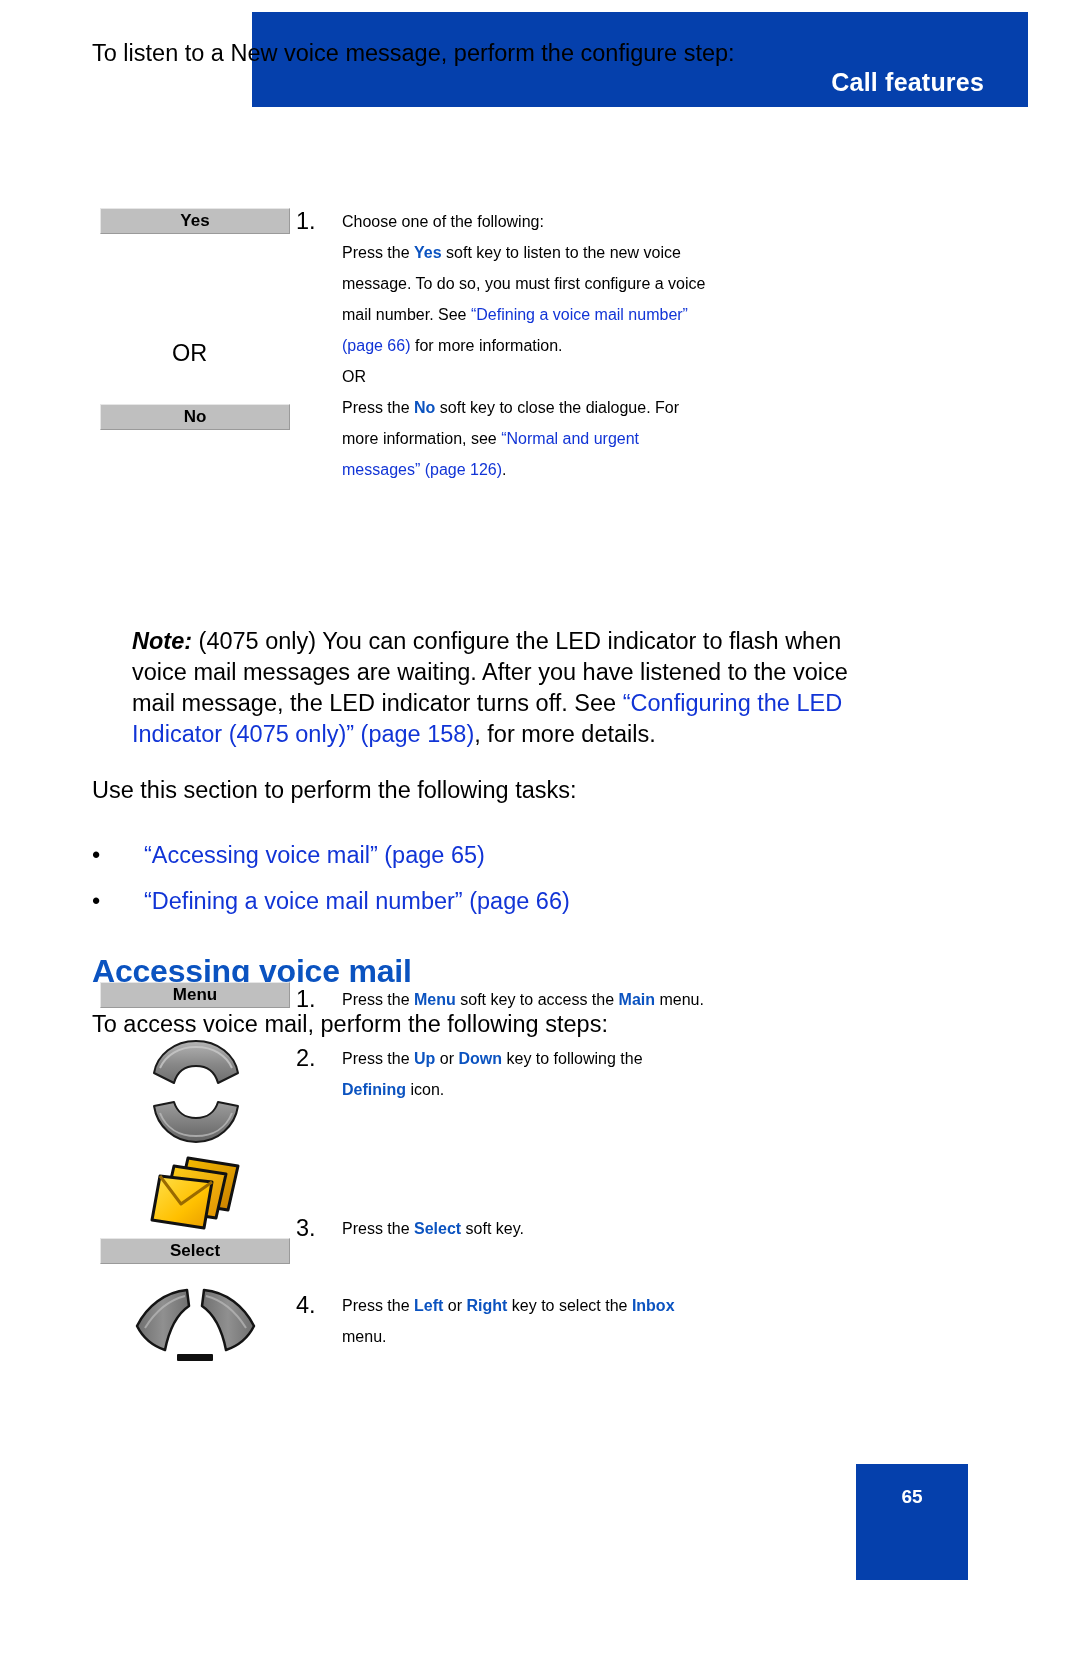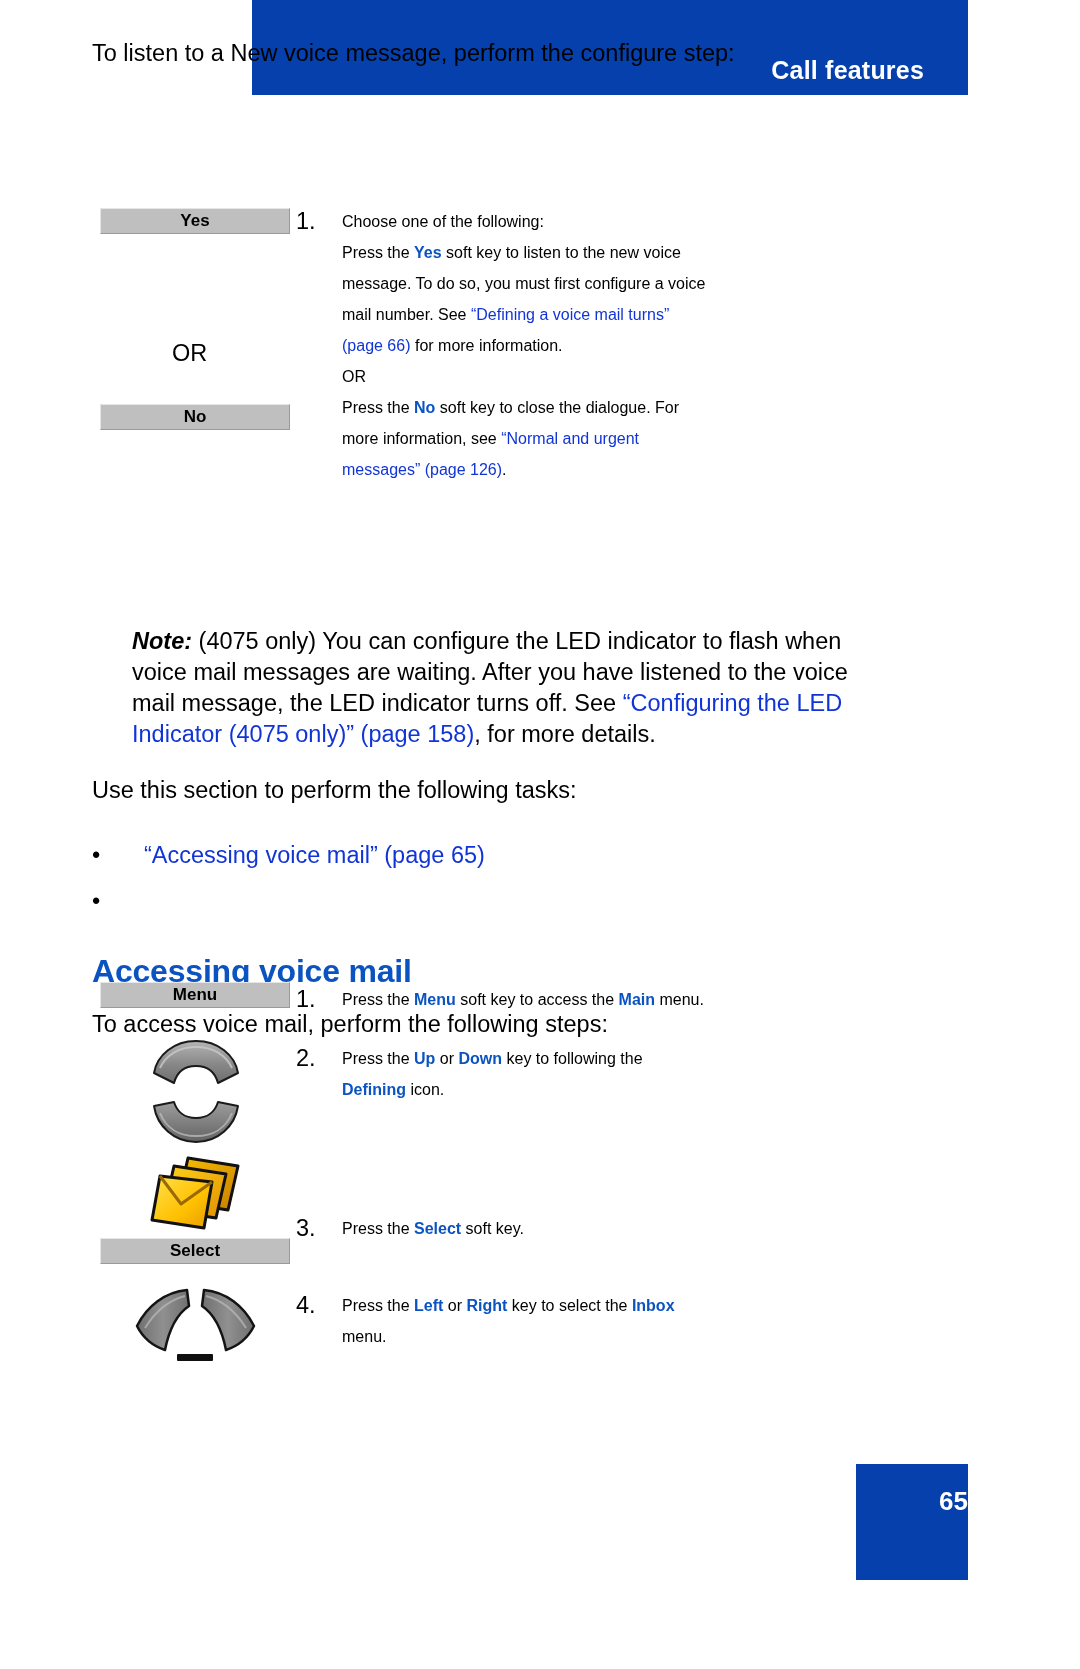--- a/index.html
+++ b/index.html
@@ -13,22 +13,22 @@
     position: relative;
     font-family: "Liberation Sans", sans-serif;
     color: #000000;
     overflow: hidden;
   }
 
   
   .header-banner {
     position: absolute;
     left: 252px;
-    top: 0;
-    width: 716px;
+    top: 12px;
+    width: 776px;
     height: 95px;
     background: #0540AC;
     box-sizing: border-box;
     text-decoration: underline;
   }
   .header-title {
     position: absolute;
     right: 44px;
     bottom: 10px;
     color: #ffffff;
@@ -135,23 +135,23 @@
     top: 1464px;
     width: 112px;
     height: 116px;
     background: #0540AC;
   }
   .footer-page {
     position: absolute;
     left: 0;
     top: 22px;
     width: 112px;
-    text-align: right;
+    text-align: center;
     color: #ffffff;
-    font-size: 26px;
+    font-size: 19px;
     font-weight: bold;
   }
 
   .icon-wrap { position: absolute; }
 </style>
 </head>
 <body>
 
 <div class="header-banner">
   <div class="header-title">Call features</div>
@@ -168,21 +168,21 @@
 <div class="softkey" style="position:absolute; left:100px; top:404px; width:190px; height:26px;">
   <span>No</span>
 </div>
 
 <div class="step-row" style="left:296px; top:206px; width:640px;">
   <div class="step-num">1.</div>
   <div class="step-text">
     <span>Choose one of the following:</span><br>
     <span>Press the </span><span class="blue-b">Yes</span><span> soft key to listen to the new voice</span><br>
     <span>message. To do so, you must first configure a voice</span><br>
-    <span>mail number. See </span><span class="link">“Defining a voice mail turns”</span><br>
+    <span>mail number. See </span><span class="link">“Defining a voice mail number”</span><br>
     <span class="link">(page 66)</span><span> for more information.</span><br>
     <span>OR</span><br>
     <span>Press the </span><span class="blue-b">No</span><span> soft key to close the dialogue. For</span><br>
     <span>more information, see </span><span class="link">“Normal and urgent</span><br>
     <span class="link">messages” (page 126)</span><span>.</span>
   </div>
 </div>
 
 <div class="note-block" style="left:132px; top:626px; width:800px;">
   <span class="note-word">Note:</span><span> (4075 only) You can configure the LED indicator to flash when</span><br>
@@ -192,20 +192,21 @@
 </div>
 
 <div class="para" style="position:absolute; left:92px; top:775px; width:840px;">Use this section to perform the following tasks:</div>
 
 <div class="bullet-row" style="left:92px; top:840px; width:840px;">
   <div class="bullet-dot">•</div>
   <div class="link">“Accessing voice mail” (page 65)</div>
 </div>
 <div class="bullet-row" style="left:92px; top:886px; width:840px;">
   <div class="bullet-dot">•</div>
+  <div class="link">“Defining a voice mail number” (page 66)</div>
 </div>
 
 <div class="section-h" style="left:92px; top:953px;">Accessing voice mail</div>
 
 <div class="para" style="position:absolute; left:92px; top:1009px; width:840px;">To access voice mail, perform the following steps:</div>
 
 <div class="softkey" style="position:absolute; left:100px; top:982px; width:190px; height:26px;">
   <span>Menu</span>
 </div>
 

